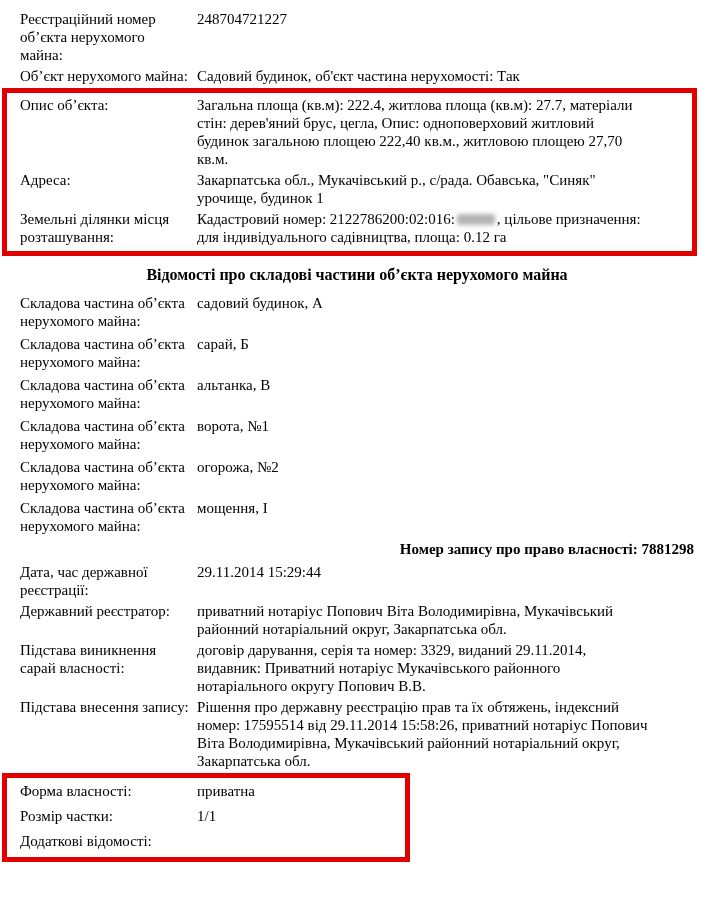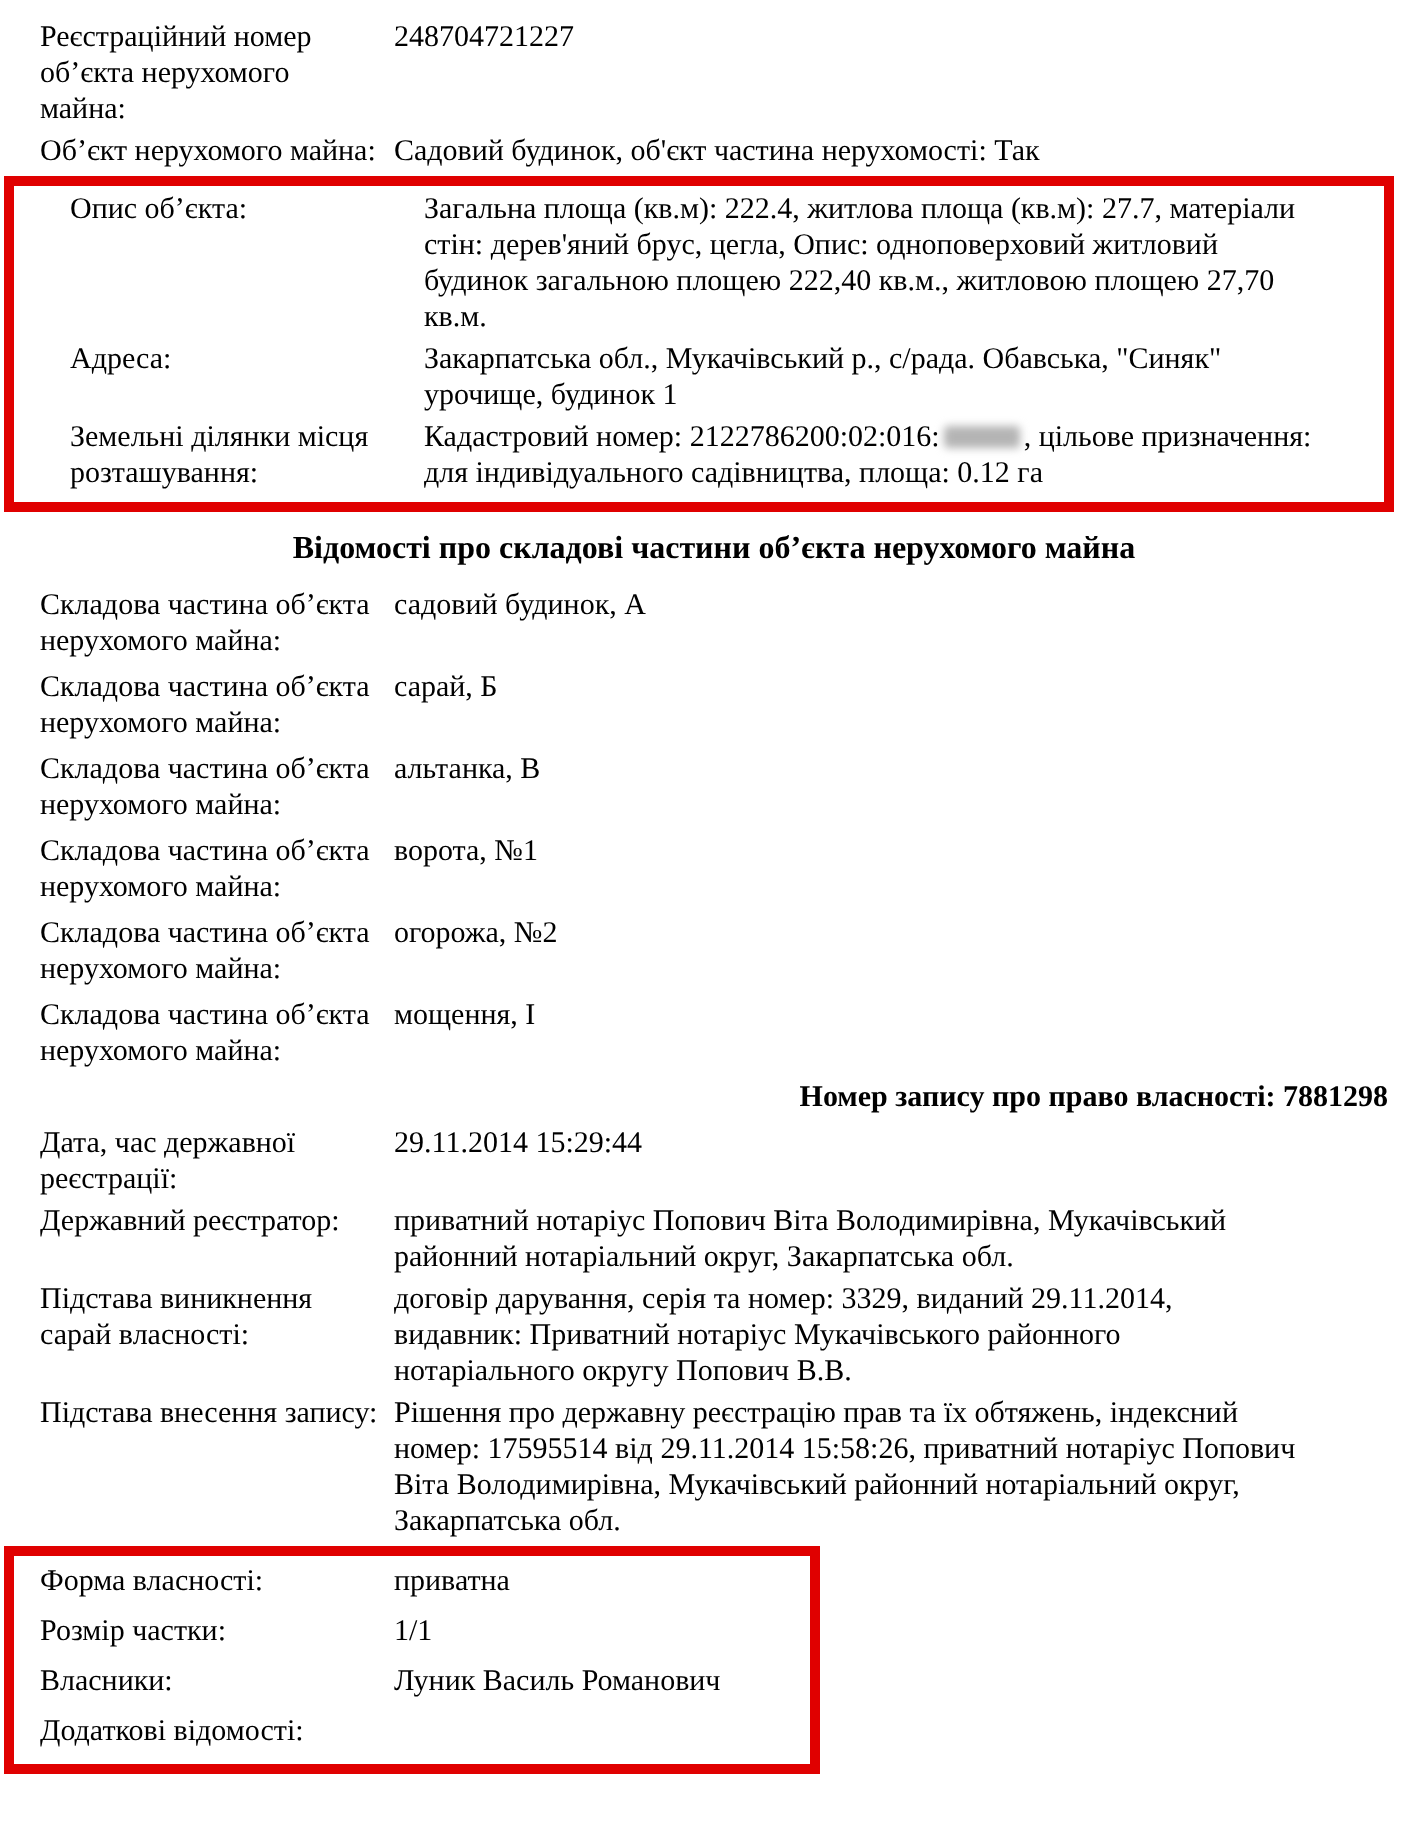--- a/index.html
+++ b/index.html
@@ -12,21 +12,21 @@
   .sec-title{font-weight:700;text-align:center;font-size:16px;line-height:19px;margin:0 0 10px 0;}
   .sec-title.mt{margin-top:6px;}
   .row{display:flex;align-items:flex-start;margin-bottom:3px;}
   .label{flex:0 0 177px;box-sizing:border-box;padding-right:6px;}
   .value{flex:1;white-space:pre-line;min-height:18px;}
   .value-inline{white-space:normal;}
   .comp .row{margin-bottom:5px;}
   .row.gap{margin-top:5px;}
   .record-line{font-weight:700;margin:0 0 5px 0;text-align:right;}
   .redbox{border:5px solid #e00000;}
-  .redbox-full{margin:2px -3px 9px -18px;padding:3px 5px 2px 28px;}
+  .redbox-full{margin:2px -3px 9px -18px;padding:3px 5px 2px 13px;}
   .redbox-small{margin-top:2px;margin-left:-18px;width:408px;box-sizing:border-box;padding:4px 5px 0 13px;}
   .redbox-small .row{margin-bottom:7px;}
   .redacted{
     display:inline-block;width:38px;height:11px;margin:0 2px -1px 2px;
     background:#b4b4b4;border-radius:2px;filter:blur(2px);
   }
 </style>
 </head>
 <body>
 
@@ -120,22 +120,18 @@
   <div class="redbox redbox-small" style="border-color: rgb(224, 0, 0);">
     <div class="row">
       <div class="label">Форма власності:</div>
       <div class="value">приватна</div>
     </div>
     <div class="row">
       <div class="label">Розмір частки:</div>
       <div class="value">1/1</div>
     </div>
     <div class="row">
-      <div class="label">Власники:</div>
-      <div class="value">Луник Василь Романович</div>
-    </div>
-    <div class="row">
       <div class="label">Додаткові відомості:</div>
       <div class="value"></div>
     </div>
   </div>
 
 </div>
 
 </body></html>

